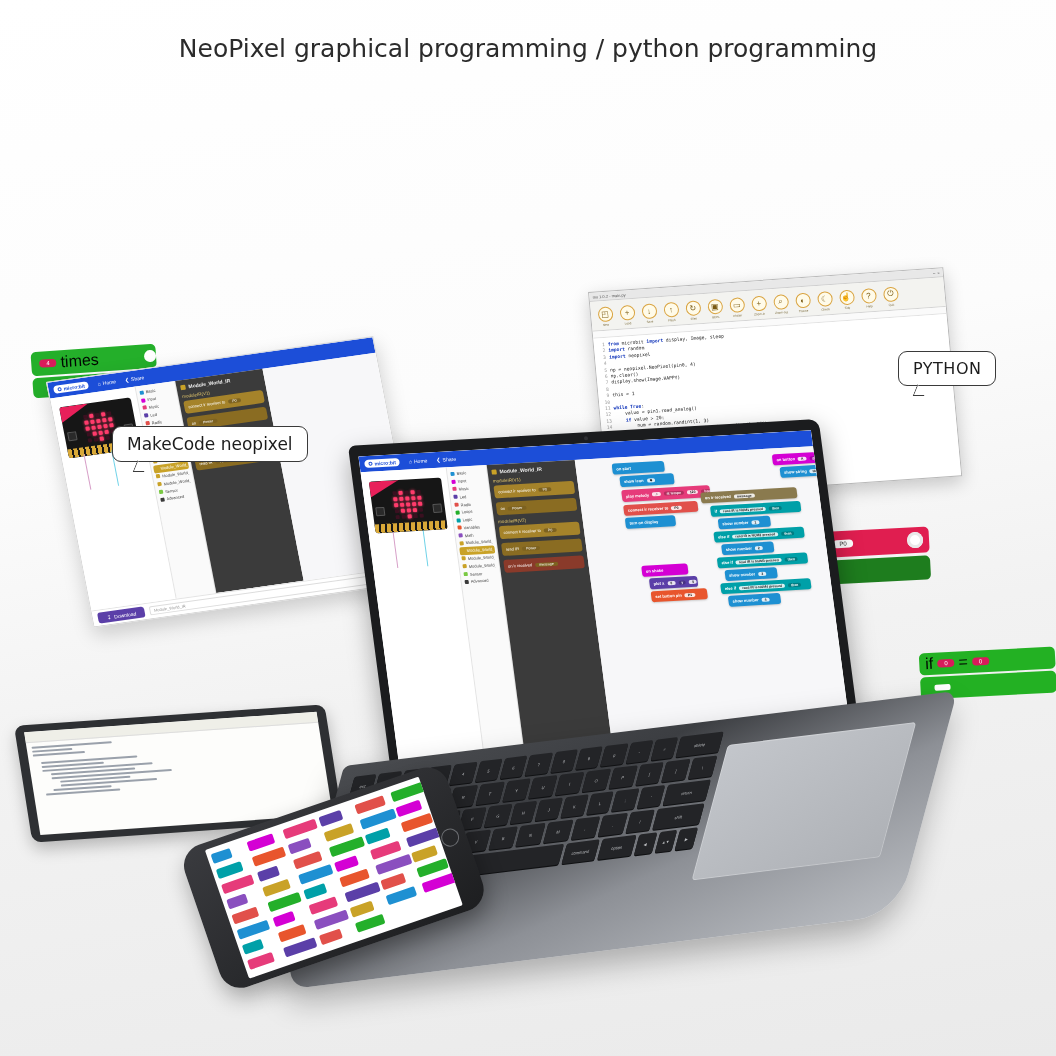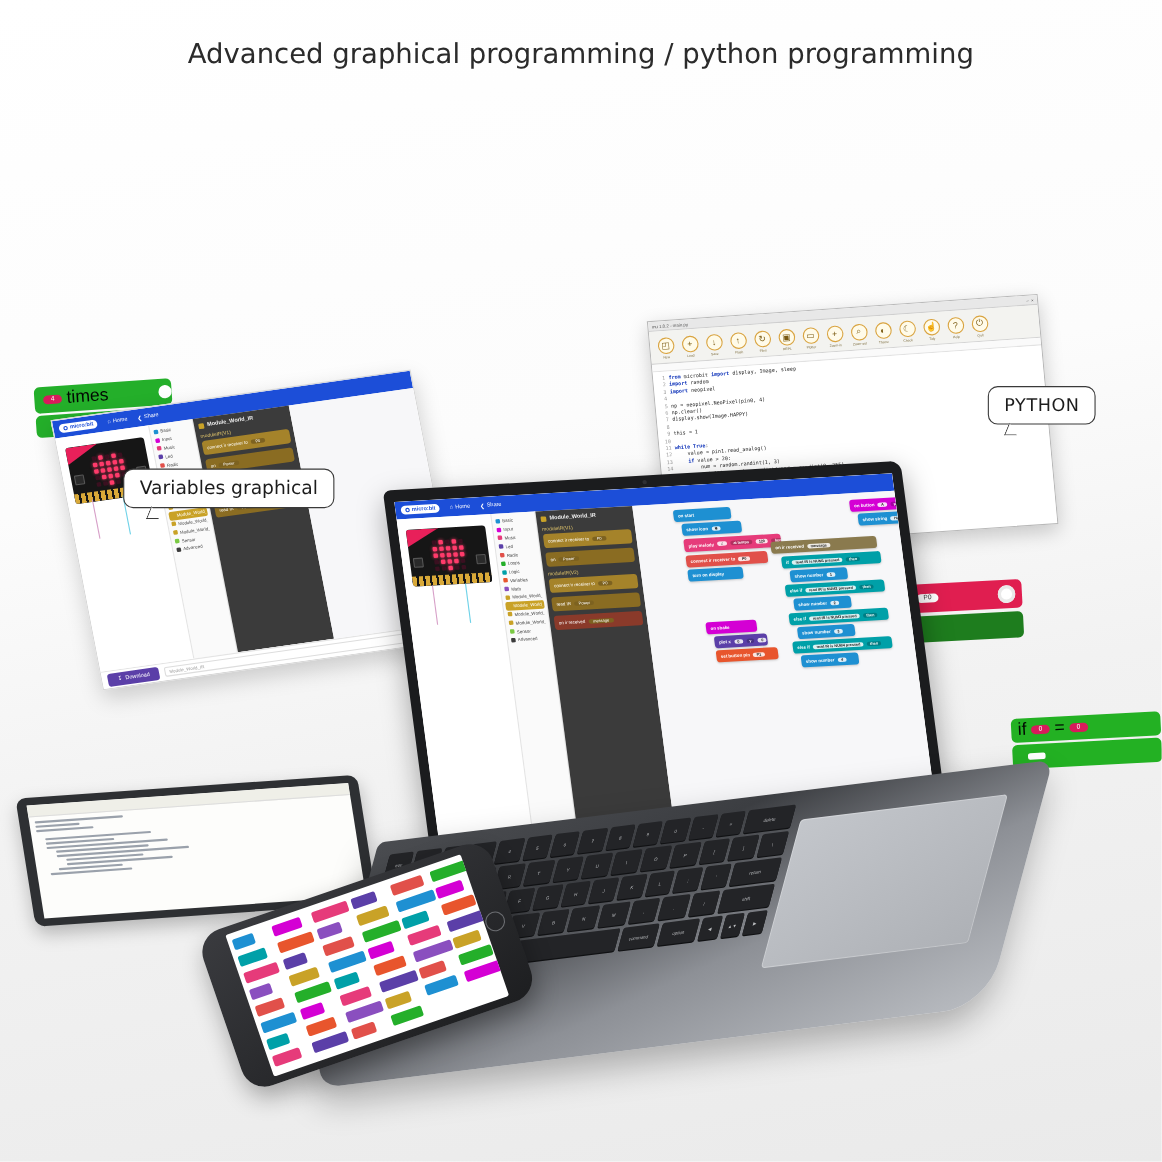--- a/index.html
+++ b/index.html
@@ -256,21 +256,21 @@
   #phone-home { position:absolute; right:7px; top:50%; transform:translateY(-50%);
      width:18px;height:18px;border-radius:50%;border:1.4px solid #6c6e72;}
   .ph-strip { position:absolute; border-radius:2px; }
 
   .tiny { font-size:3.6px; }
 </style>
 </head>
 <body>
 
 <div id="header">
-  <div id="page-subtitle">Advanced graphical programming  / python programming</div>
+  <div id="page-subtitle">NeoPixel graphical programming  / python programming</div>
 </div>
 
 <div id="float-green-left">
   <div class="row1">
     <span class="mc-pill">4</span>
     <span class="blk-lbl">times</span>
     <span style="margin-left:auto;width:12px;height:12px;border-radius:50%;background:#fff;"></span>
   </div>
   <div class="row2">
     <span class="tick"></span>
@@ -1033,19 +1033,19 @@
         <div class="ph-strip" style="background: rgb(230, 59, 122); left: 4px; top: 118px; width: 26px; height: 10px;"></div>
         <div class="ph-strip" style="background: rgb(91, 63, 168); left: 42px; top: 118px; width: 33px; height: 10px;"></div>
         <div class="ph-strip" style="background: rgb(225, 80, 74); left: 80px; top: 118px; width: 22px; height: 10px;"></div>
         <div class="ph-strip" style="background: rgb(36, 175, 42); left: 118px; top: 118px; width: 29px; height: 10px;"></div>
       </div>
     <div id="phone-home"></div>
   </div>
 </div>
 
 <div class="callout" id="callout-makecode">
-  <span>Variables graphical</span>
+  <span>MakeCode neopixel</span>
   <span class="tail"></span>
 </div>
 <div class="callout" id="callout-python">
   <span>PYTHON</span>
   <span class="tail"></span>
 </div>
 
 </body></html>

